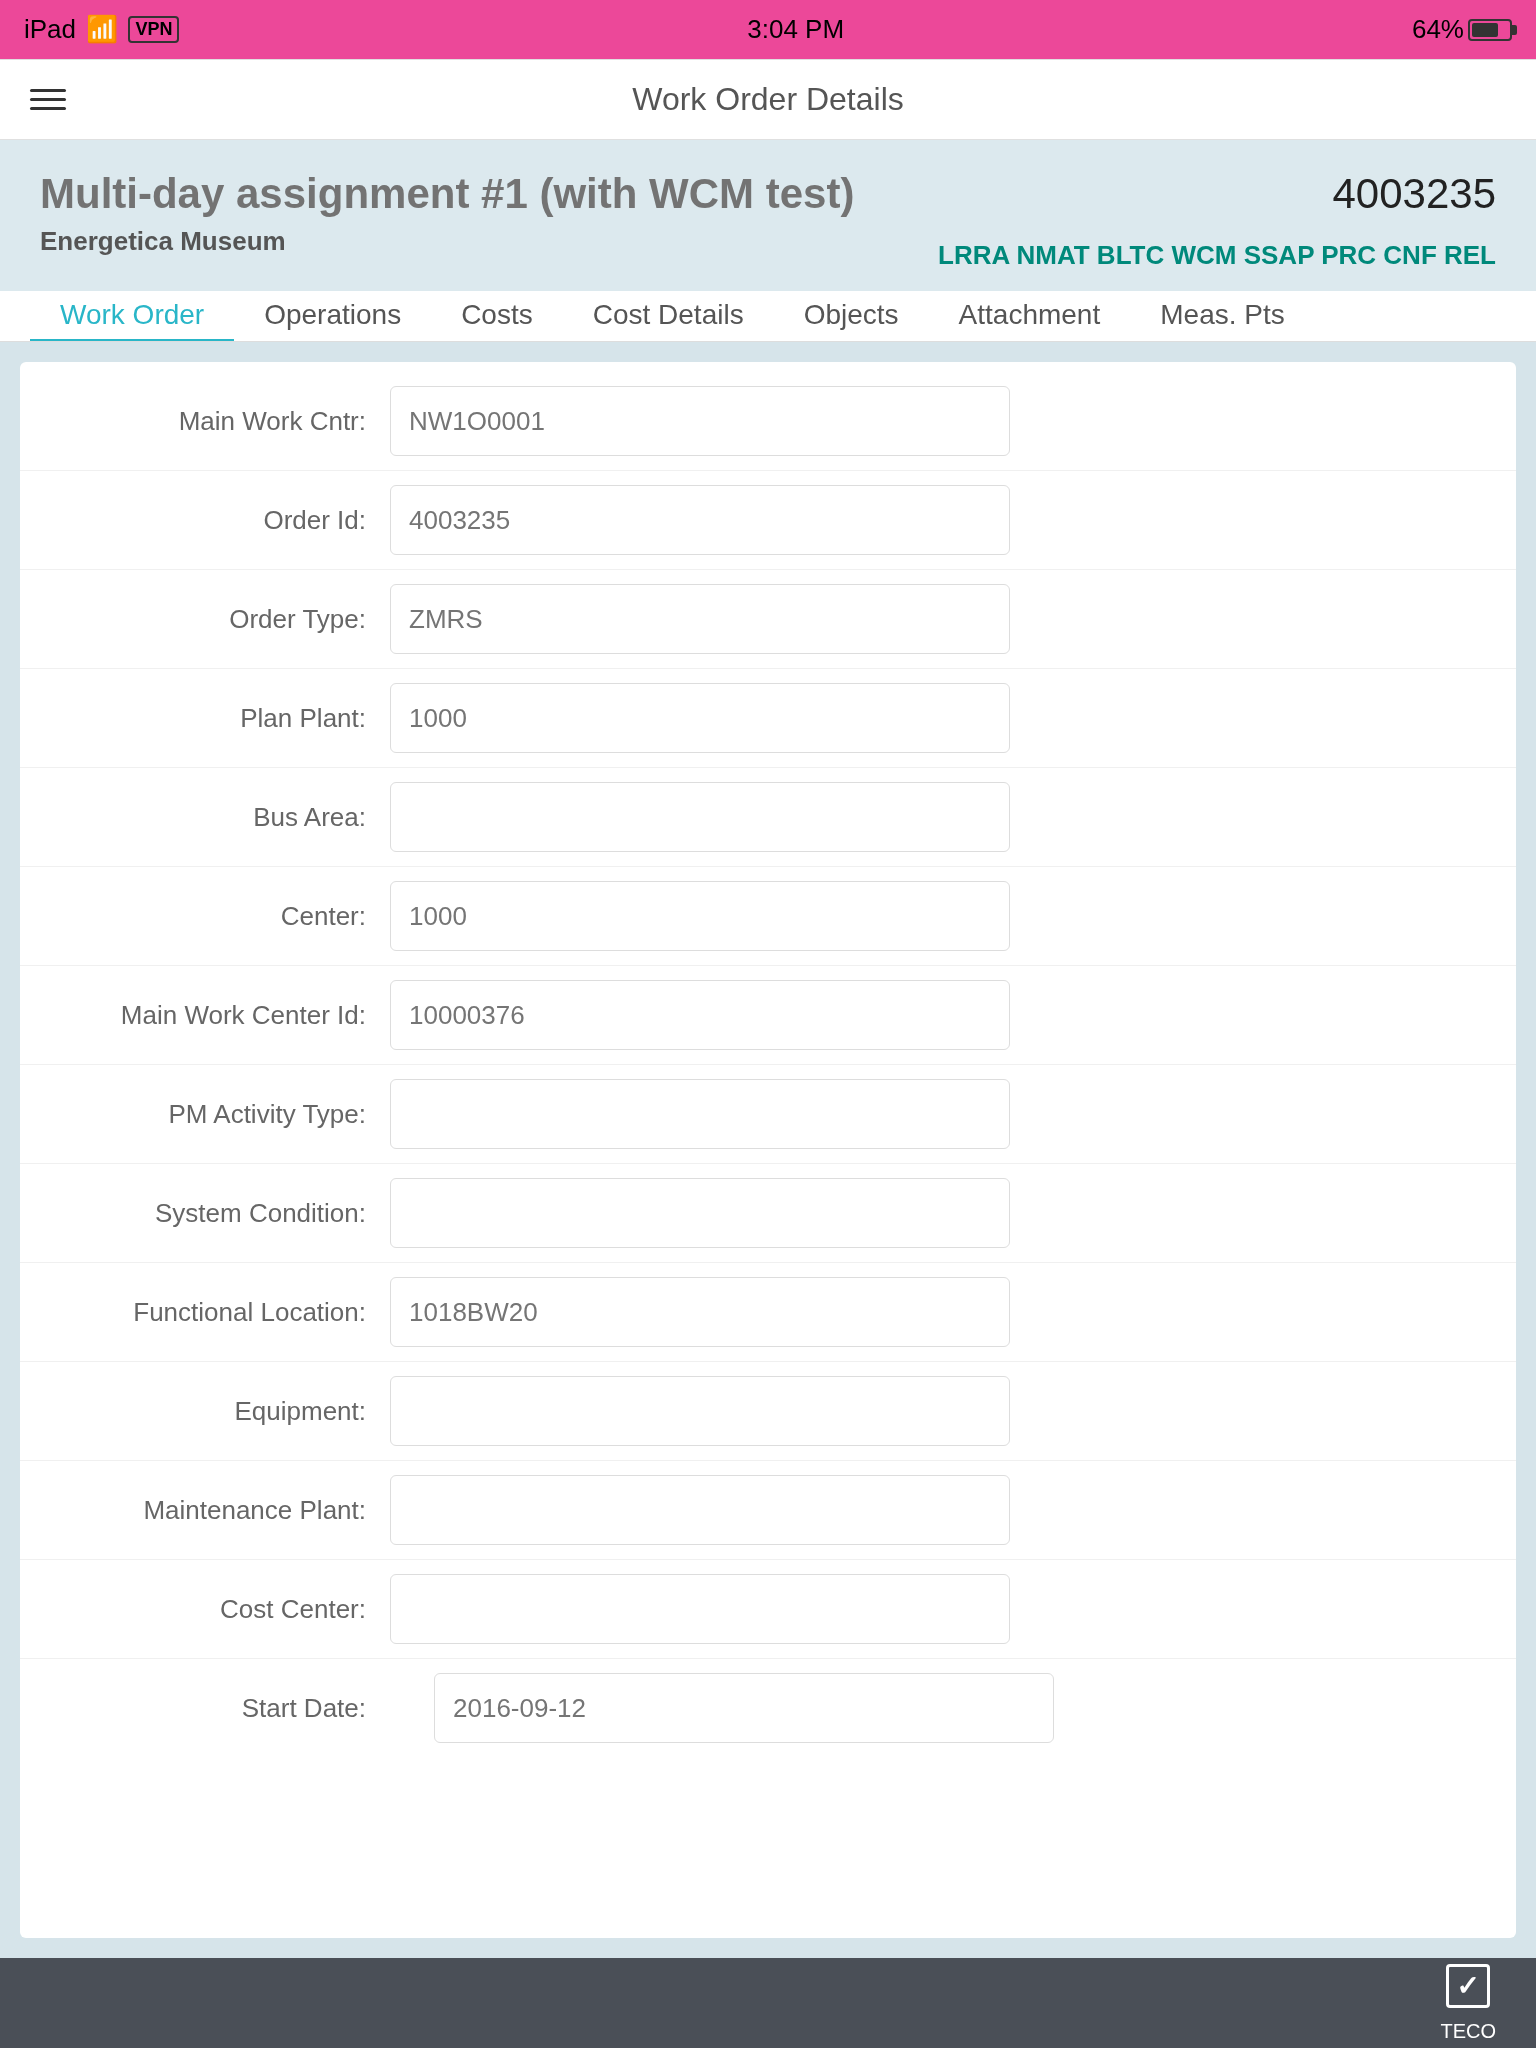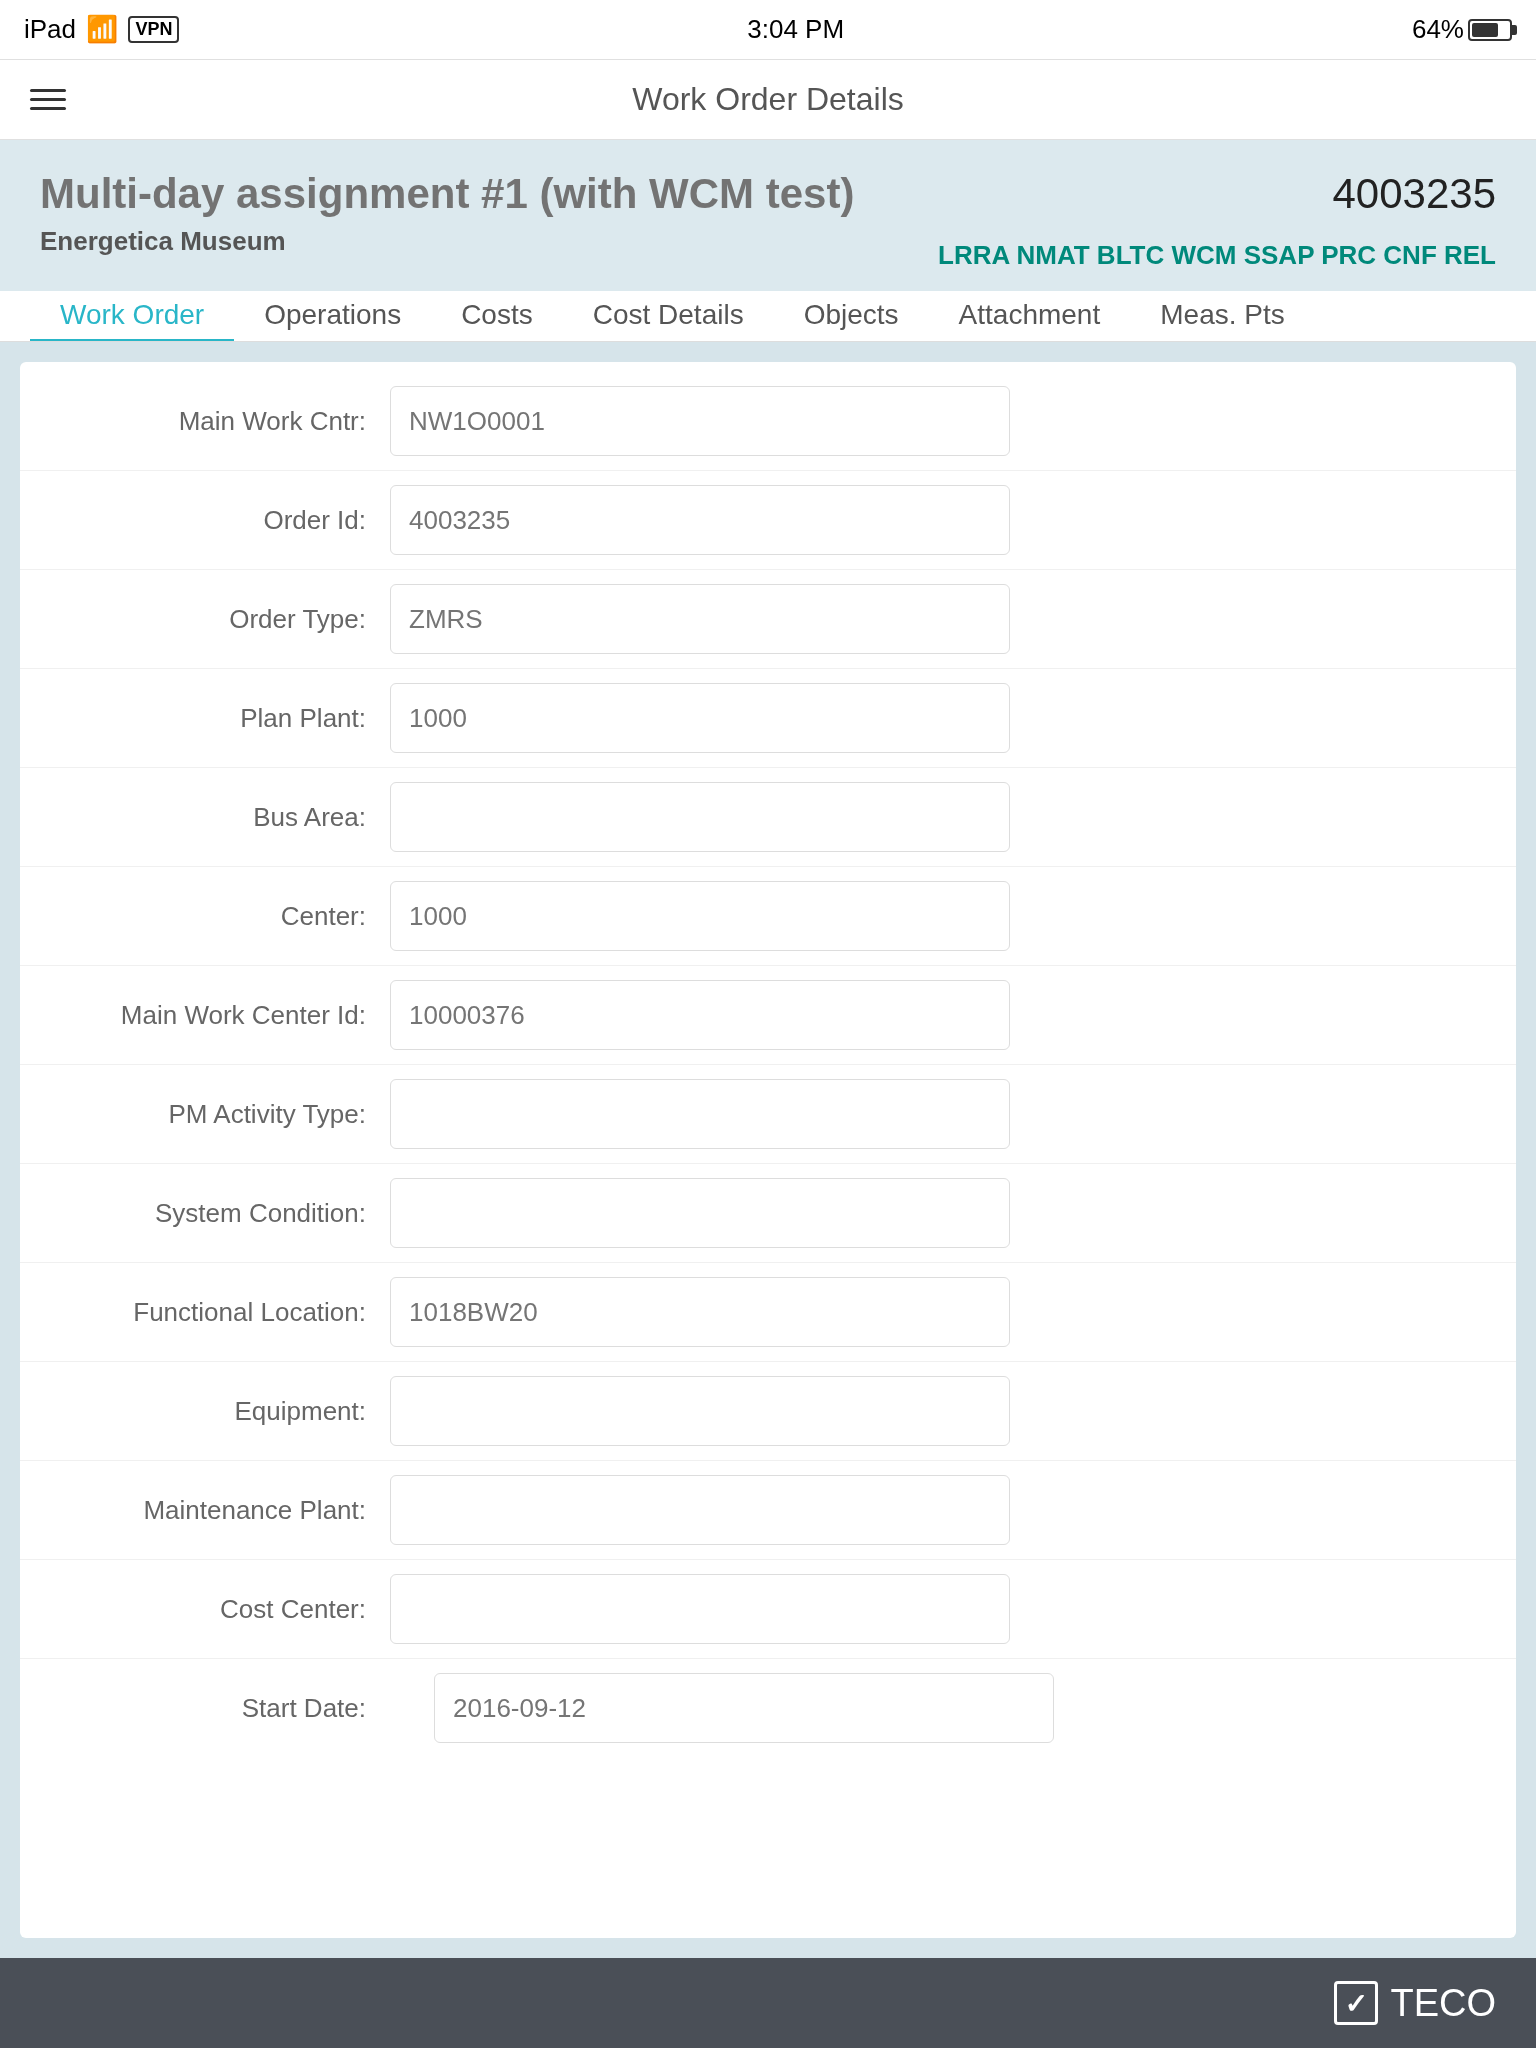--- a/index.html
+++ b/index.html
@@ -9,21 +9,21 @@
       font-family: -apple-system, 'Helvetica Neue', Arial, sans-serif;
       background: #d6e4ea;
       width: 1536px;
       min-height: 2048px;
       display: flex;
       flex-direction: column;
     }
 
     
     .status-bar {
-      background: #ffffff;
+      background: #ec4899;
       display: flex;
       justify-content: space-between;
       align-items: center;
       padding: 8px 24px;
       font-size: 26px;
       font-weight: 500;
       height: 60px;
       border-bottom: 1px solid #e0e0e0;
     }
     .status-left { display: flex; align-items: center; gap: 10px; }
@@ -208,22 +208,23 @@
       padding: 16px 40px;
       height: 90px;
     }
     .teco-button {
       display: flex;
       align-items: center;
       gap: 12px;
       background: transparent;
       border: none;
       color: #fff;
-      font-size: 38px;
+      font-size: 20px;
       cursor: pointer;
+      flex-direction: column;
     }
     .teco-check {
       width: 44px;
       height: 44px;
       border: 3px solid #fff;
       border-radius: 4px;
       display: flex;
       align-items: center;
       justify-content: center;
       position: relative;

